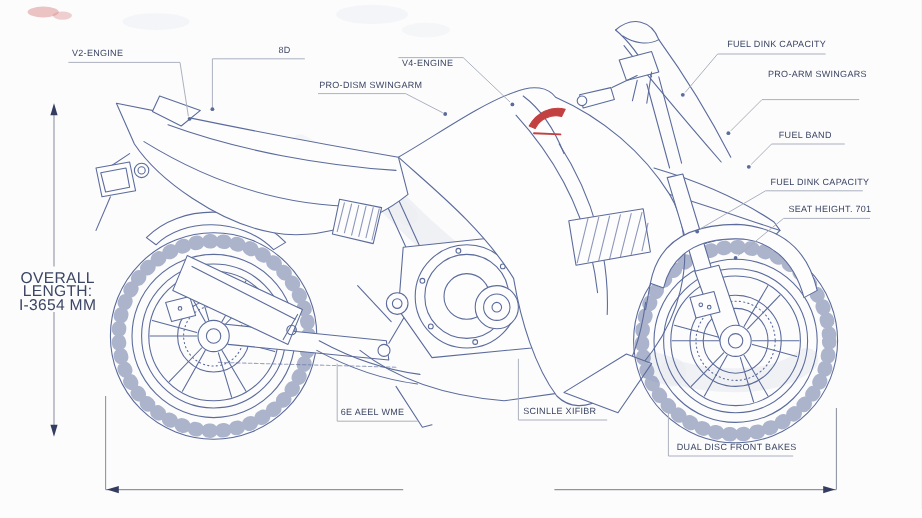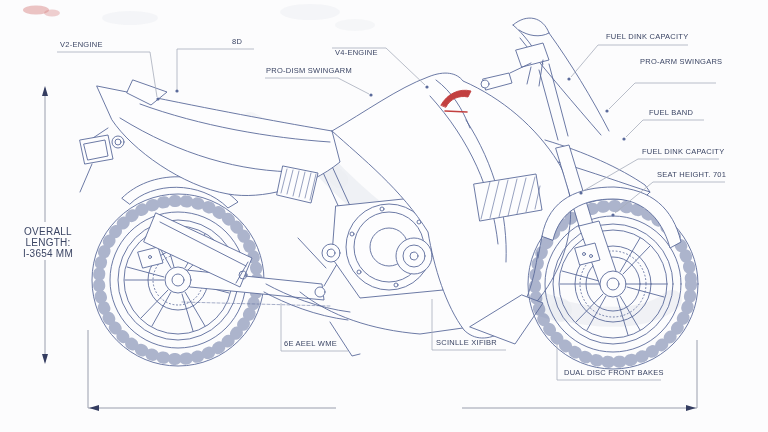--- a/index.html
+++ b/index.html
@@ -5,21 +5,21 @@
   html,body{margin:0;padding:0;background:#e9e9e9;}
   .stage{
     position:relative;width:768px;height:432px;margin:0 auto;
     background:#fcfcfd;overflow:hidden;
     font-family:"Liberation Sans",sans-serif;
   }
   .lbl{
     position:absolute;font-size:7.5px;letter-spacing:.25px;
     color:#3b4564;white-space:nowrap;line-height:10px;
   }
-  .dimlbl{position:absolute;font-size:10px;letter-spacing:.25px;color:#3b4564;text-align:center;line-height:11px;}
+  .dimlbl{position:absolute;font-size:13px;letter-spacing:.25px;color:#3b4564;text-align:center;line-height:11px;}
   svg{position:absolute;left:0;top:0;}
 </style>
 </head>
 <body>
 
 <div class="stage">
 
   <svg width="768" height="432" viewBox="0 0 768 432">
 
     <g fill="none" stroke="#ebedf1" stroke-linecap="round">

